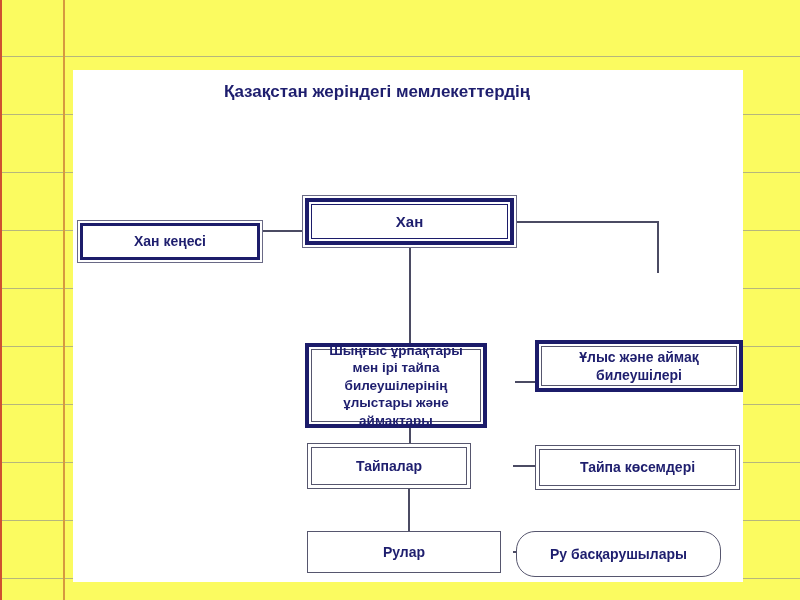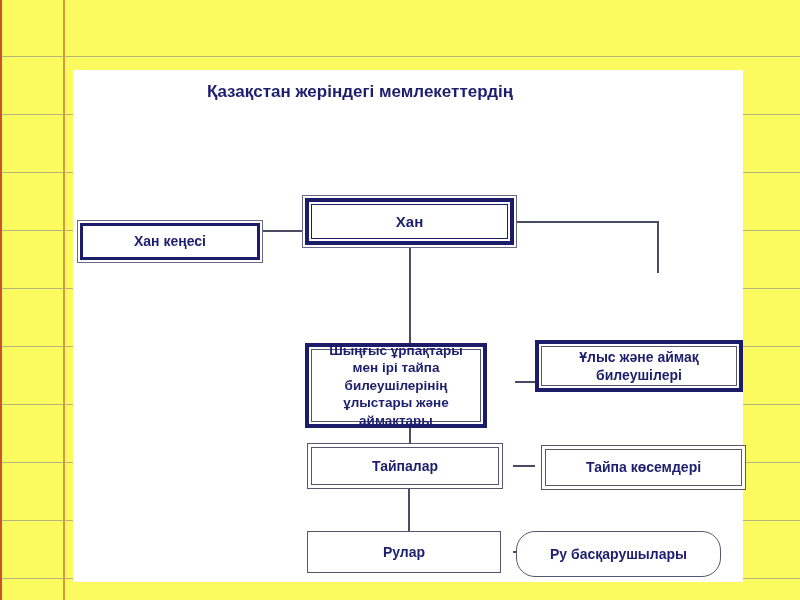--- a/index.html
+++ b/index.html
@@ -24,21 +24,21 @@
   .rline{position:absolute;left:0;width:800px;height:1px;background:var(--ruled-line);z-index:1;}
   .vline{position:absolute;top:0;height:600px;z-index:2;}
   #margin-line{left:63px;width:2px;background:var(--margin-line-orange);}
   #edge-line{left:0;width:2px;background:var(--edge-line-red);}
   
   #panel{
     position:absolute;left:73px;top:70px;width:670px;height:512px;
     background:var(--panel-white);z-index:3;
   }
   #slide-title{
-    position:absolute;left:56px;top:81px;width:608px;z-index:5;
+    position:absolute;left:73px;top:81px;width:608px;z-index:5;
     text-align:center;color:var(--text-navy);
     font-weight:bold;font-size:17px;line-height:22px;
   }
   
   .bx{position:absolute;box-sizing:border-box;background:#fff;z-index:6;}
   .mid{position:absolute;inset:2px;box-sizing:border-box;}
   .in{
     position:absolute;inset:2px;box-sizing:border-box;
     display:flex;align-items:center;justify-content:center;
     text-align:center;color:var(--text-navy);font-size:14px;line-height:1.3;
@@ -121,27 +121,27 @@
         <div class="in">Шыңғыс ұрпақтары мен ірі тайпа билеушілерінің ұлыстары және аймақтары</div>
       </div>
   </div>
 
   <div class="bx s-emph-out" style="left:535px;top:340px;width:208px;height:52px;">
     <div class="mid">
         <div class="in">Ұлыс және аймақ билеушілері</div>
       </div>
   </div>
 
-  <div class="bx s-double" style="left:307px;top:443px;width:196px;height:46px;">
+  <div class="bx s-double" style="left:307px;top:443px;width:164px;height:46px;">
     <div class="mid">
         <div class="in">Тайпалар</div>
       </div>
   </div>
 
-  <div class="bx s-double" style="left:535px;top:445px;width:205px;height:45px;margin-left:6px;">
+  <div class="bx s-double" style="left:535px;top:445px;width:205px;height:45px;">
     <div class="mid">
         <div class="in">Тайпа көсемдері</div>
       </div>
   </div>
 
   <div class="bx s-single" style="left:307px;top:531px;width:194px;height:42px;">
     <div class="mid">
         <div class="in">Рулар</div>
       </div>
   </div>

